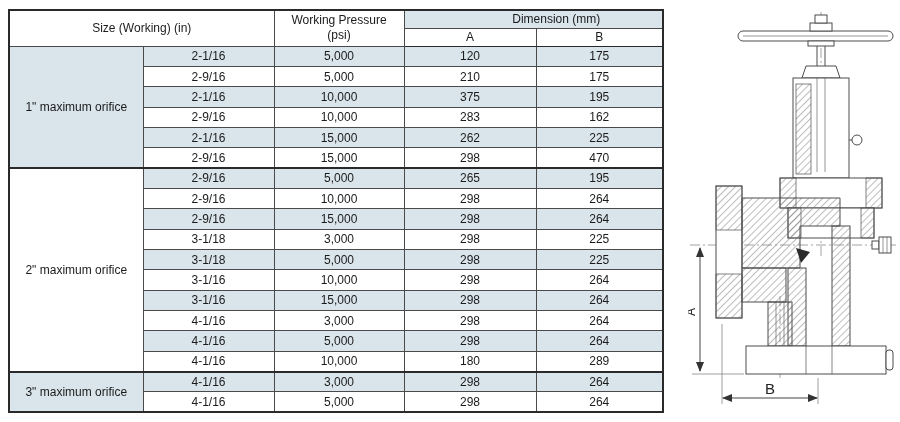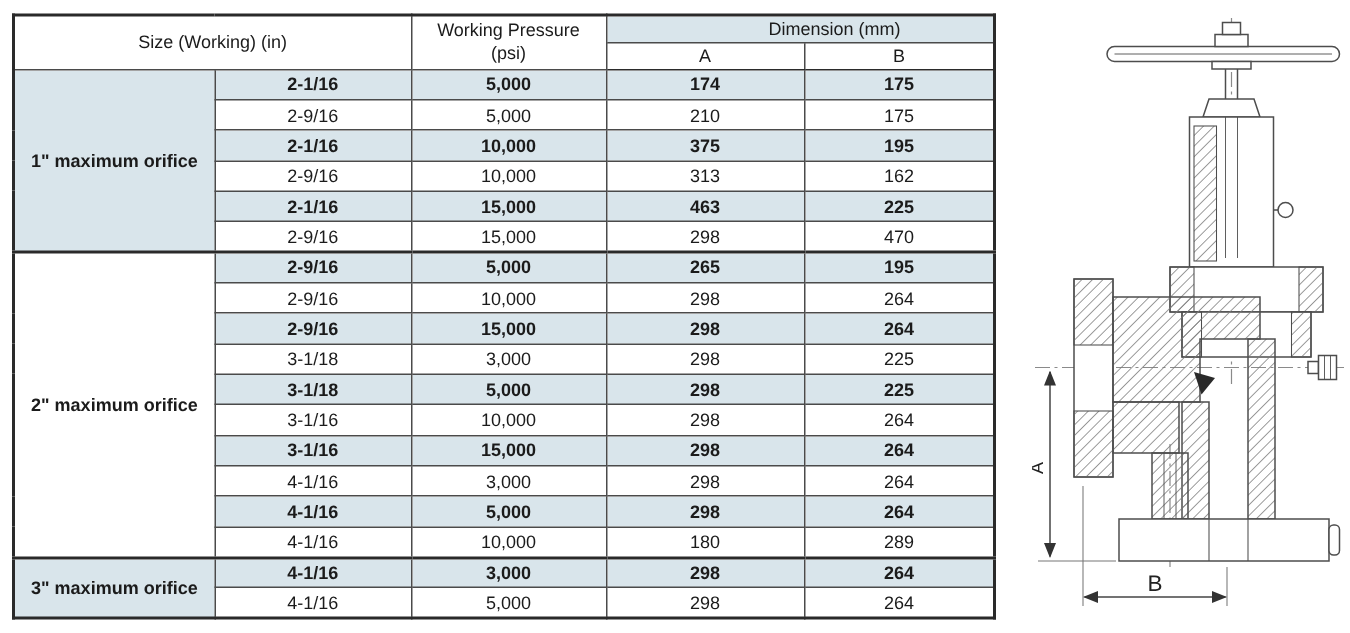--- a/index.html
+++ b/index.html
@@ -25,21 +25,21 @@
   table.spec th,table.spec td{
     border:1px solid var(--border-mid);
     text-align:center;vertical-align:middle;
     padding:0 2px;font-weight:normal;color:var(--text);
     overflow:hidden;white-space:nowrap;
   }
   table.spec thead th{height:18px;background:#ffffff;}
   table.spec thead .shaded-h{background:var(--shade);padding-left:48px;}
   table.spec thead tr:last-child th{border-bottom:1.5px solid var(--border-dark);}
   table.spec td{height:20.35px;}
-  tr.shaded td{background:var(--shade);font-weight:bold;}
+  tr.shaded td{background:var(--shade);}
   tr.plain td{background:#ffffff;}
   td.group-cell{font-size:12px;}
   td.group-cell.g-shaded{background:var(--shade) !important;}
   td.group-cell.g-plain{background:#ffffff !important;}
   tr.section-start td{border-top:2px solid var(--border-dark);}
   .wp-line{display:block;line-height:1.25;}
   .drawing-panel{position:absolute;left:688px;top:0;width:212px;height:422px;}
   svg text{font-family:"Liberation Sans","DejaVu Sans",sans-serif;fill:#222;}
 </style>
 </head>
@@ -66,45 +66,45 @@
       <tr>
         <th>A</th>
         <th>B</th>
       </tr>
     </thead>
     <tbody>
         <tr class="shaded">
           <td class="group-cell g-shaded" rowspan="6">1" maximum orifice</td>
           <td>2-1/16</td>
           <td>5,000</td>
-          <td>174</td>
+          <td>120</td>
           <td>175</td>
         </tr>
         <tr class="plain">
           <td>2-9/16</td>
           <td>5,000</td>
           <td>210</td>
           <td>175</td>
         </tr>
         <tr class="shaded">
           <td>2-1/16</td>
           <td>10,000</td>
           <td>375</td>
           <td>195</td>
         </tr>
         <tr class="plain">
           <td>2-9/16</td>
           <td>10,000</td>
-          <td>313</td>
+          <td>283</td>
           <td>162</td>
         </tr>
         <tr class="shaded">
           <td>2-1/16</td>
           <td>15,000</td>
-          <td>463</td>
+          <td>262</td>
           <td>225</td>
         </tr>
         <tr class="plain">
           <td>2-9/16</td>
           <td>15,000</td>
           <td>298</td>
           <td>470</td>
         </tr>
         <tr class="shaded section-start">
           <td class="group-cell g-plain" rowspan="10">2" maximum orifice</td>

